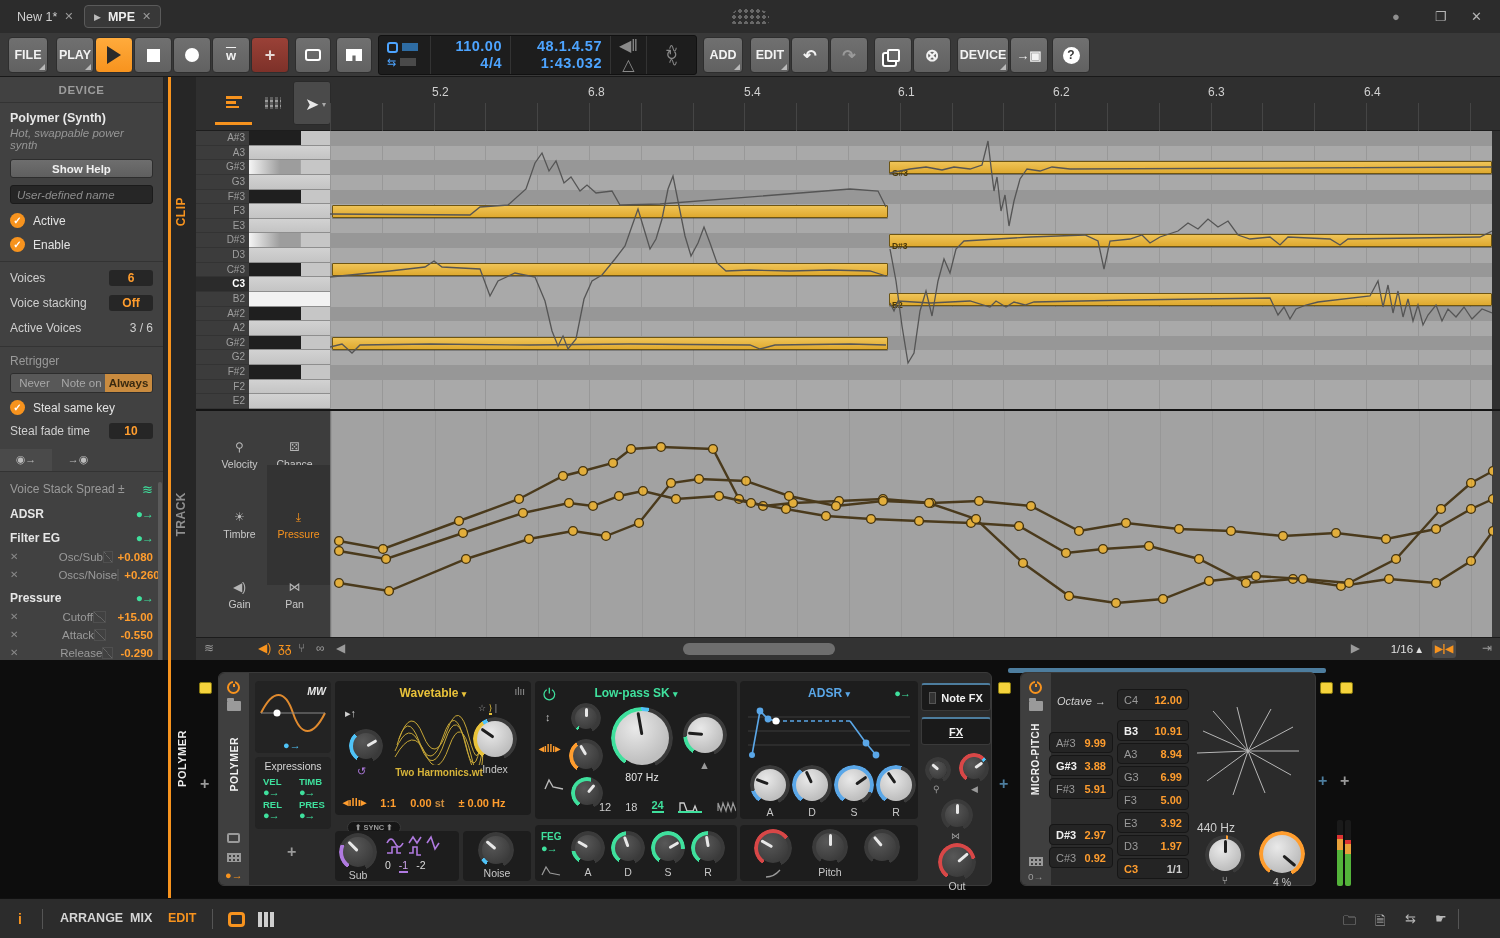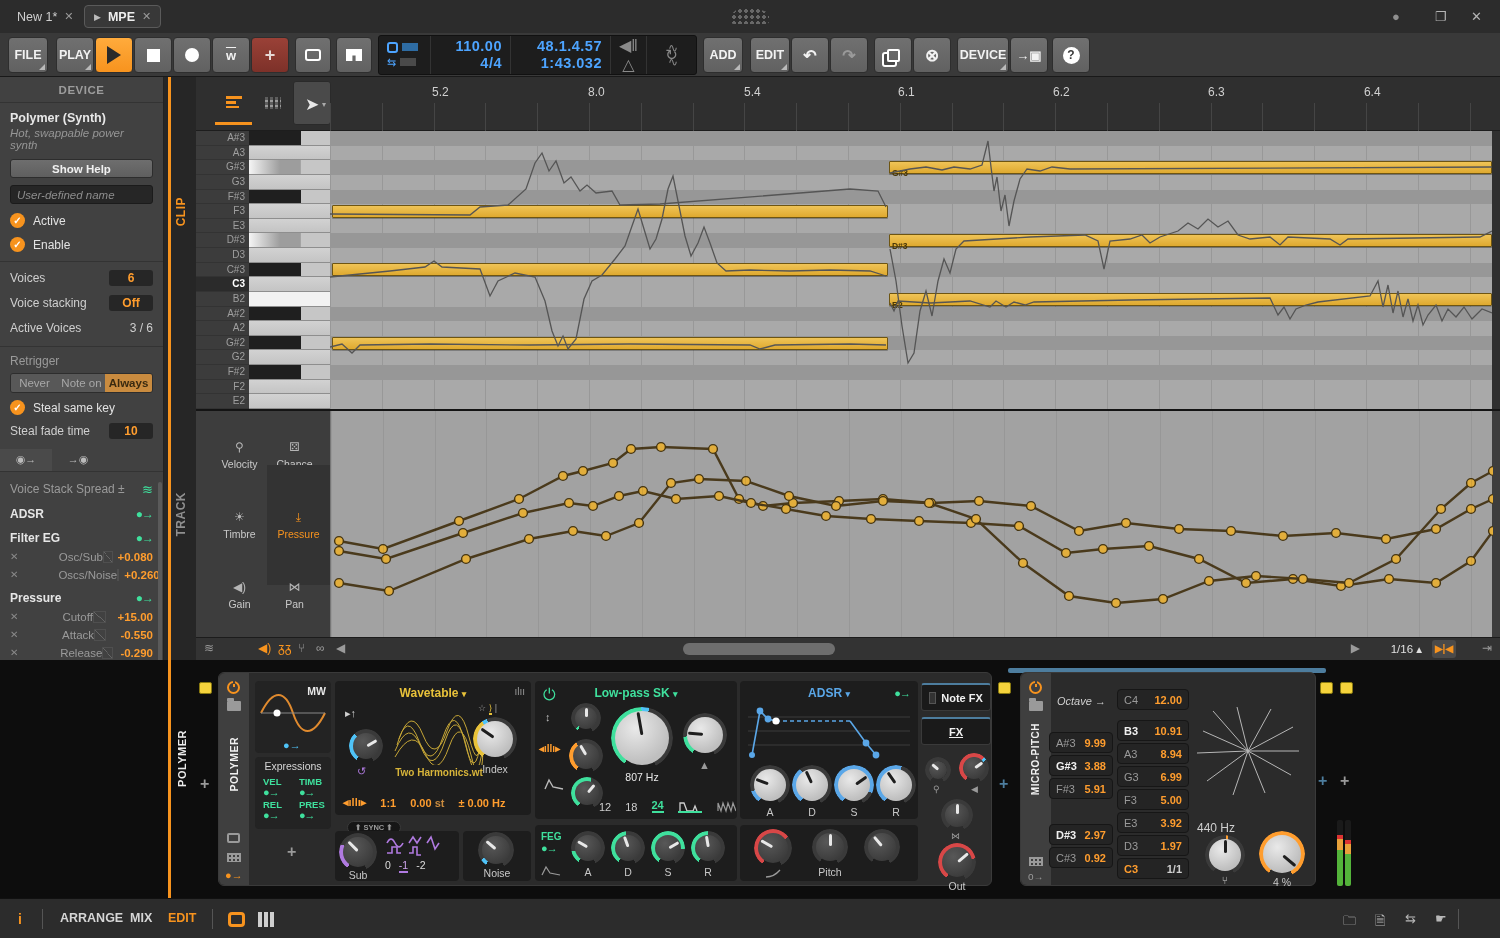--- a/index.html
+++ b/index.html
@@ -413,21 +413,21 @@
       <div class="edtab" style="left:58px;">
           <span class="icon-grid"></span>
         </div>
       <div id="arrowbtn">
         <span class="cursor">➤</span>
           <span class="dd">▾</span>
       </div>
       <div id="ruler">
           <div class="ticks"></div>
           <span class="rlabel" style="left: 8.78%;">5.2</span>
-          <span class="rlabel" style="left: 22.2%;">8.0</span>
+          <span class="rlabel" style="left: 22.2%;">6.8</span>
           <span class="rlabel" style="left: 35.63%;">5.4</span>
           <span class="rlabel" style="left: 48.88%;">6.1</span>
           <span class="rlabel" style="left: 62.22%;">6.2</span>
           <span class="rlabel" style="left: 75.56%;">6.3</span>
           <span class="rlabel" style="left: 88.98%;">6.4</span>
         </div>
     </div>
     <div id="polytrack-lbl" class="vlabel" style="position:absolute;">POLYMER #6</div>
     <div id="keycol">
         <div class="krow" style="top: 0px;">
@@ -692,21 +692,21 @@
         <div class="pwr">
             <i></i>
           </div>
         <div class="fold"></div>
         <div class="vlabel">POLYMER</div>
         <div style="position:absolute;left:8px;top:160px;width:13px;height:10px;border:2px solid #9a9a9a;border-radius:2px;"></div>
         <div class="gridic" style="top:180px;"></div>
         <div style="position:absolute;left:6px;top:196px;color:#f7931e;font-size:11px;font-weight:bold;">●→</div>
       </div>
 
-      <div class="panel" style="left:36px;top:8px;width:76px;height:72px;">
+      <div class="panel" style="left:36px;top:8px;width:76px;height:72px;font-style:italic;">
         <span style="position:absolute;right:5px;top:4px;font-size:10.5px;color:#e8e8e8;font-weight:bold;">MW</span>
         <svg width="76" height="52" style="position:absolute;left:0;top:6px;">
           <path d="M6,26 C18,2 30,2 38,26 C46,50 58,50 70,26" stroke="#e08a2e" stroke-width="2" fill="none"></path>
           <line x1="6" y1="26" x2="70" y2="26" stroke="#888" stroke-width="1"></line>
           <circle cx="22" cy="26" r="3.5" fill="#fff"></circle>
         </svg>
         <span style="position:absolute;left:28px;bottom:2px;color:#4fc3f7;font-weight:bold;font-size:11px;">●→</span>
       </div>
 
       <div class="panel" style="left:36px;top:84px;width:76px;height:72px;">

